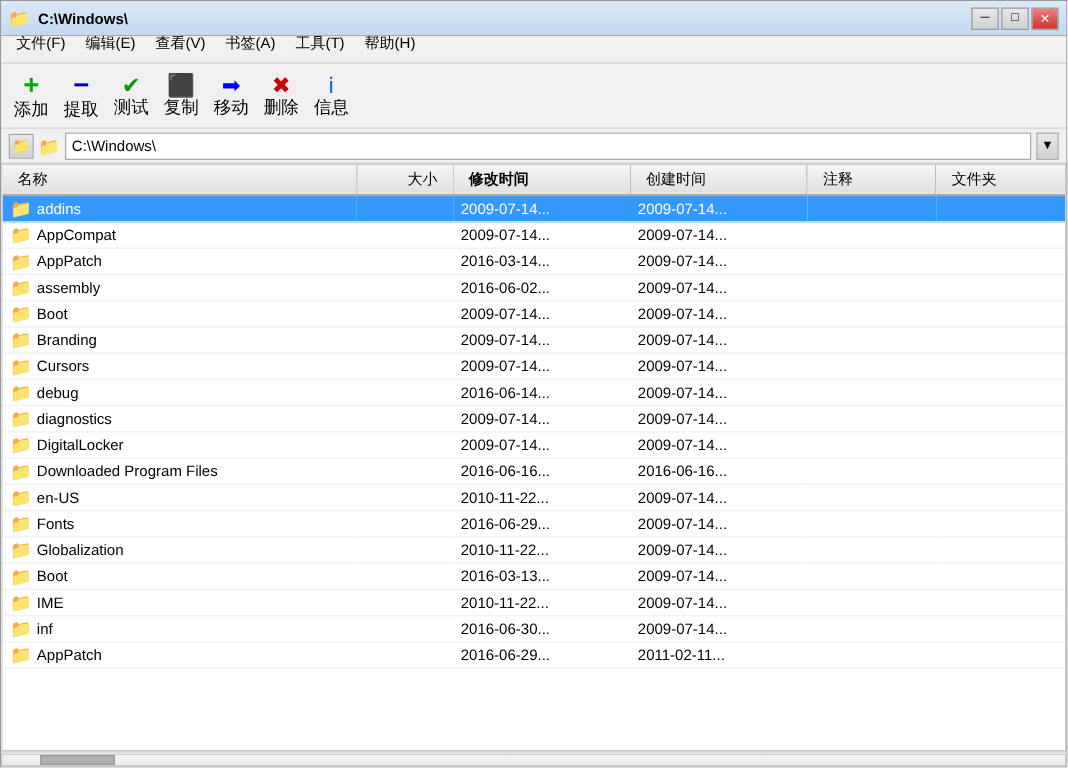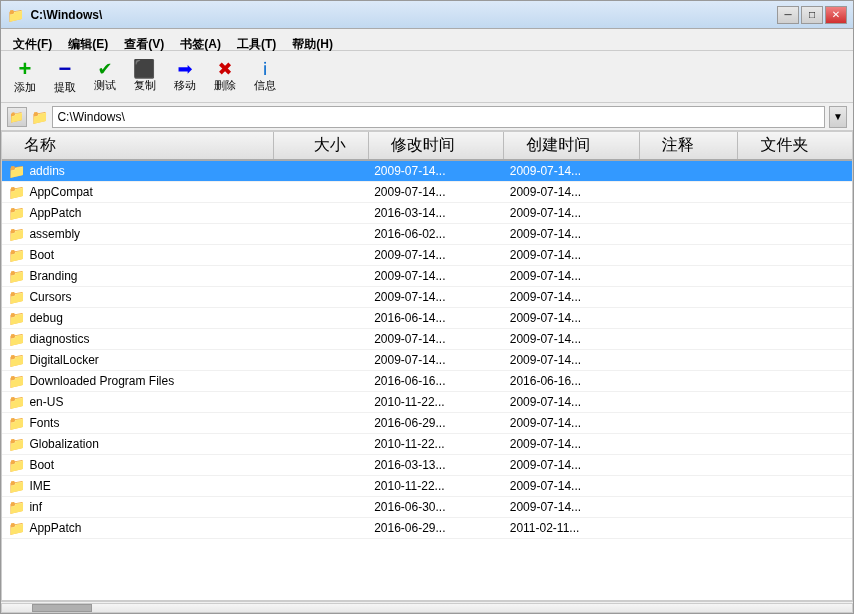--- a/index.html
+++ b/index.html
@@ -60,25 +60,24 @@
     }
     .title-btn.close { background: linear-gradient(to bottom, #f08080, #d03030); color: white; }
     .title-btn.minimize { }
     .title-btn.maximize { }
 
     
     .menu-bar {
       background: #f0f0f0;
       height: 22px;
       display: flex;
-      align-items: flex-start;
+      align-items: flex-end;
       padding: 5px 4px;
       border-bottom: 1px solid #ccc;
       flex-shrink: 0;
-      font-weight: bold;
     }
     .menu-item {
       padding: 2px 8px;
       cursor: pointer;
       font-size: 12px;
       color: #000;
     }
 
     
     .toolbar {
@@ -96,21 +95,21 @@
       flex-direction: column;
       align-items: center;
       cursor: pointer;
       min-width: 32px;
     }
     .tool-icon {
       font-size: 18px;
       line-height: 1;
     }
     .tool-label {
-      font-size: 11px;
+      font-size: 14px;
       color: #000;
     }
 
     
     .address-bar {
       background: #f0f0f0;
       height: 28px;
       display: flex;
       align-items: center;
       padding: 0 6px;
@@ -172,24 +171,24 @@
     }
     .file-table thead {
       position: sticky;
       top: 0;
       z-index: 1;
     }
     .file-table th {
       background: linear-gradient(to bottom, #f5f5f5, #e0e0e0);
       border-right: 1px solid #bbb;
       border-bottom: 2px solid #aaa;
-      padding: 3px 22px;
+      padding: 3px 12px;
       text-align: left;
       font-weight: normal;
-      font-size: 16px;
+      font-size: 12px;
       cursor: pointer;
       white-space: nowrap;
     }
     .file-table th:last-child { border-right: none; }
     .file-table td {
       padding: 2px 6px;
       font-size: 12px;
       border-bottom: 1px solid #f0f0f0;
       white-space: nowrap;
     }
@@ -321,21 +320,21 @@
     </div>
   </div>
 
   <div class="file-area">
     <div class="file-table-container">
       <table class="file-table">
         <thead>
           <tr>
             <th style="min-width:220px;">名称</th>
             <th style="min-width:60px; text-align:right;">大小</th>
-            <th style="min-width:110px;">修改时间</th>
+            <th style="min-width:110px;font-weight:bold;">修改时间</th>
             <th style="min-width:110px;margin-left:16px;">创建时间</th>
             <th style="min-width:80px;">注释</th>
             <th style="min-width:80px;">文件夹</th>
           </tr>
         </thead>
         <tbody id="file-tbody">
         <tr class="selected">
               <td>
                 <div class="row-name">
                   <span class="folder-icon folder-yellow">📁</span>

